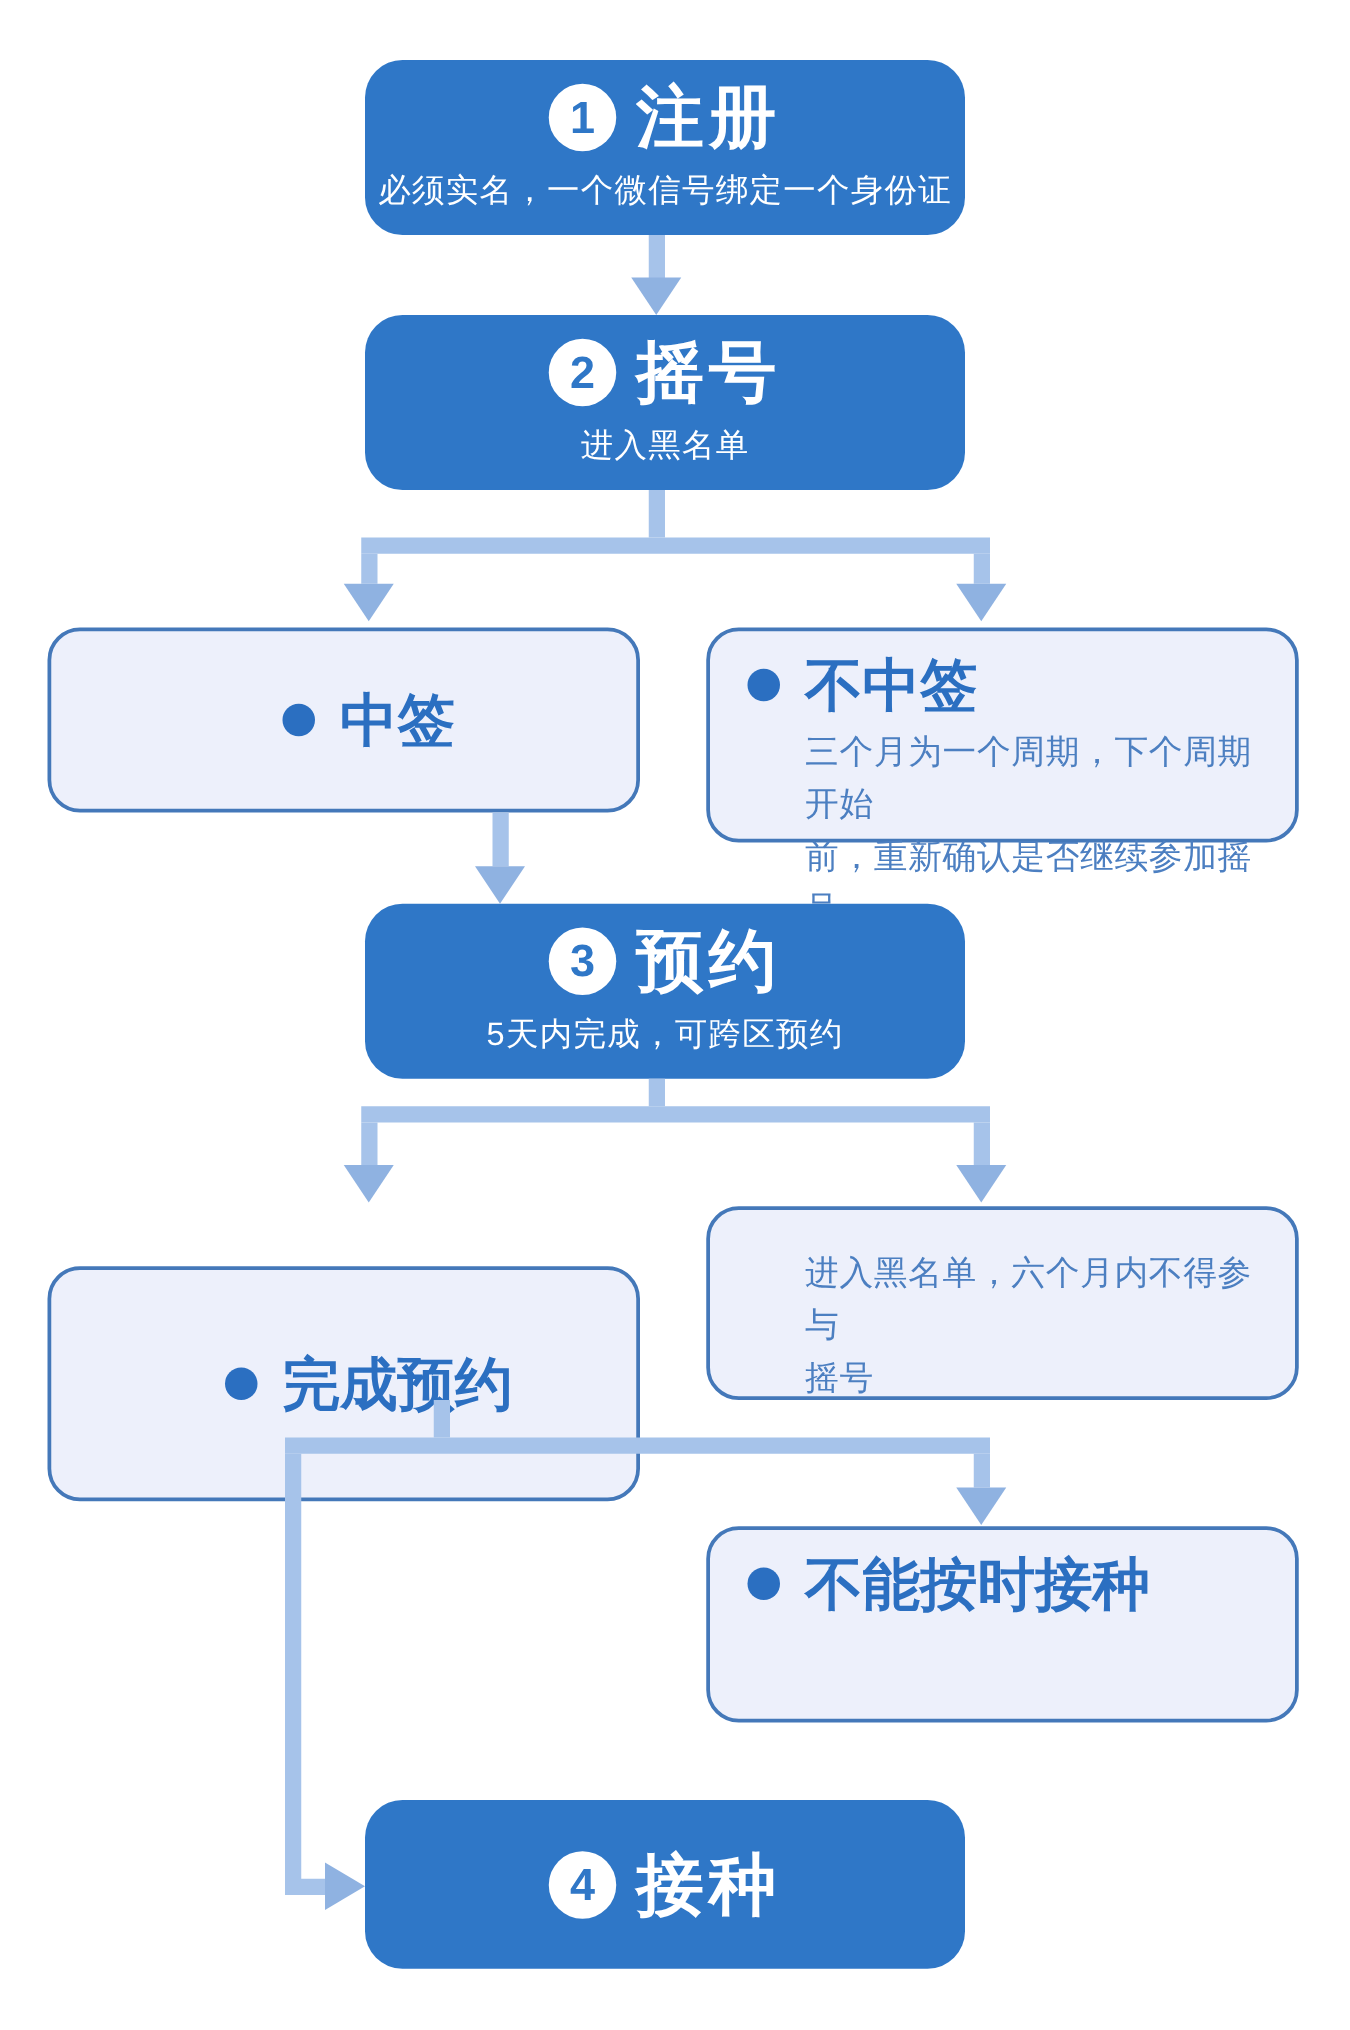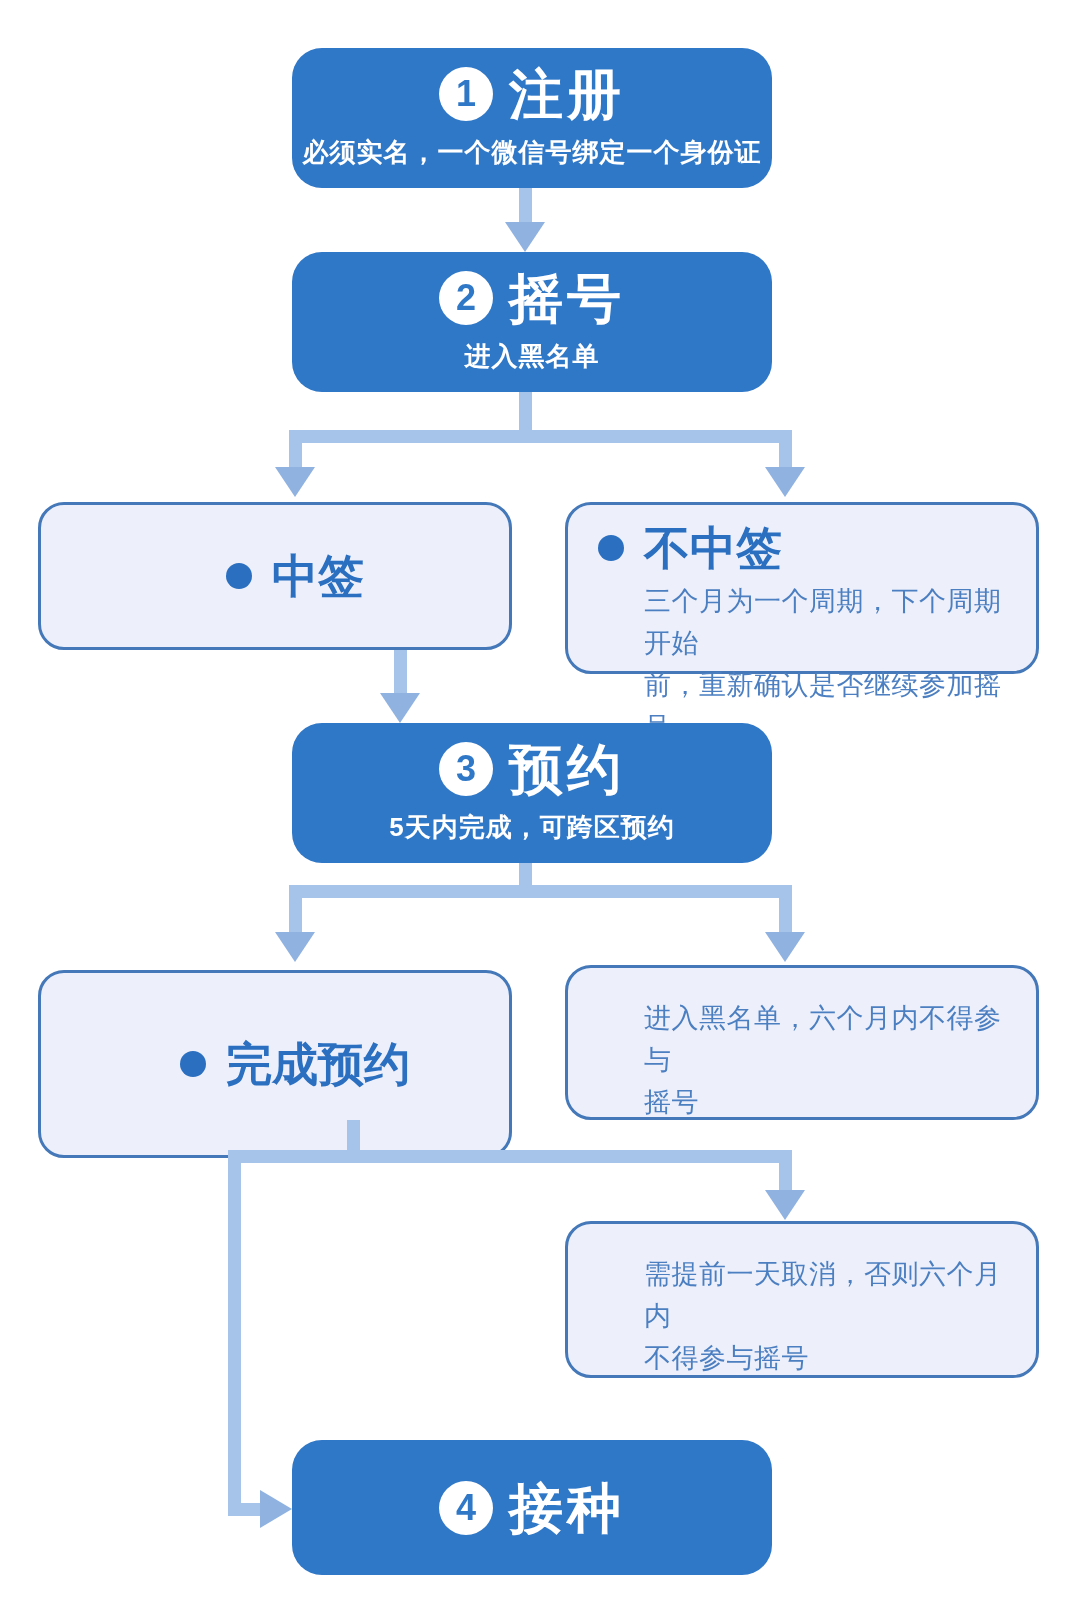--- a/index.html
+++ b/index.html
@@ -23,21 +23,21 @@
     display:flex;flex-direction:column;align-items:center;justify-content:center;
     color:var(--white);
   }
   .step-title-row{display:flex;align-items:center;gap:16px;line-height:1;}
   .num-badge{
     width:54px;height:54px;border-radius:50%;background:var(--white);
     color:var(--primary-blue);font-weight:bold;font-size:36px;
     display:inline-flex;align-items:center;justify-content:center;
   }
   .step-title{font-size:54px;font-weight:bold;letter-spacing:4px;}
-  .step-subtitle{font-size:26px;margin-top:14px;letter-spacing:1px;font-weight:bold;}
+  .step-subtitle{font-size:26px;margin-top:14px;letter-spacing:1px;}
   .step-box.tight .step-subtitle{font-size:25px;letter-spacing:0;}
 
   
   .outcome-box{
     position:absolute;width:474px;
     background:var(--light-box-bg);
     border:3px solid var(--light-box-border);
     border-radius:26px;
   }
   .outcome-box.centered{display:flex;align-items:center;justify-content:center;padding-left:40px;}
@@ -121,43 +121,45 @@
     <div class="step-subtitle">5天内完成，可跨区预约</div>
   </div>
 
   <div class="conn" style="left:519px;top:863px;width:13px;height:22px;"></div>
   <div class="conn" style="left:289px;top:885px;width:503px;height:13px;"></div>
   <div class="conn" style="left:289px;top:898px;width:13px;height:34px;"></div>
   <div class="arrow-down" style="left:275px;top:932px;"></div>
   <div class="conn" style="left:779px;top:898px;width:13px;height:34px;"></div>
   <div class="arrow-down" style="left:765px;top:932px;"></div>
 
-  <div class="outcome-box centered" style="left:38px;top:970px;height:188px;align-items:center;">
+  <div class="outcome-box centered" style="left:38px;top:1013px;height:188px;align-items:center;">
     <div class="outcome-title-row">
       <span class="bullet"></span>
       <span class="outcome-title">完成预约</span>
     </div>
   </div>
 
   <div class="outcome-box detailed" style="left:565px;top:965px;height:155px;">
     <div class="outcome-detail">进入黑名单，六个月内不得参与
 摇号</div>
   </div>
 
   <div class="conn" style="left:347px;top:1120px;width:13px;height:30px;"></div>
   <div class="conn" style="left:228px;top:1150px;width:564px;height:13px;"></div>
   <div class="conn" style="left:779px;top:1163px;width:13px;height:27px;"></div>
   <div class="arrow-down" style="left:765px;top:1190px;"></div>
   <div class="conn" style="left:228px;top:1163px;width:13px;height:353px;"></div>
   <div class="conn" style="left:228px;top:1503px;width:34px;height:13px;"></div>
   <div class="arrow-right" style="left:260px;top:1490px;"></div>
 
   <div class="outcome-box detailed" style="left:565px;top:1221px;height:157px;">
-    <div class="outcome-detail">需提前一天取消，否则六个月内
-不得参与摇号</div>
+    <div class="outcome-title-row">
+      <span class="bullet"></span>
+      <span class="outcome-title">不能按时接种</span>
+    </div>
   </div>
 
   <div class="step-box tight" style="top:1440px;height:135px;">
     <div class="step-title-row">
       <span class="num-badge">4</span>
       <span class="step-title">接种</span>
     </div>
   </div>
 
 </div>

